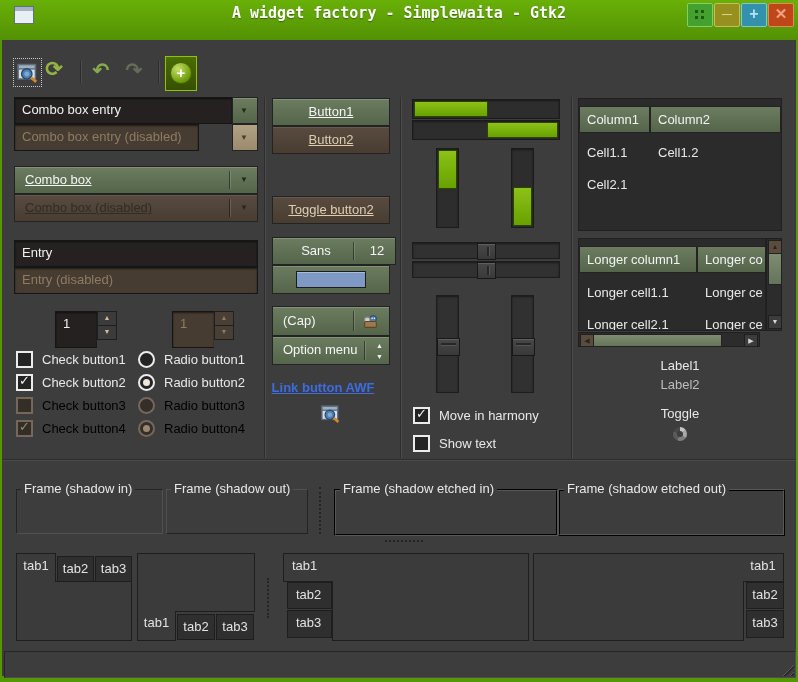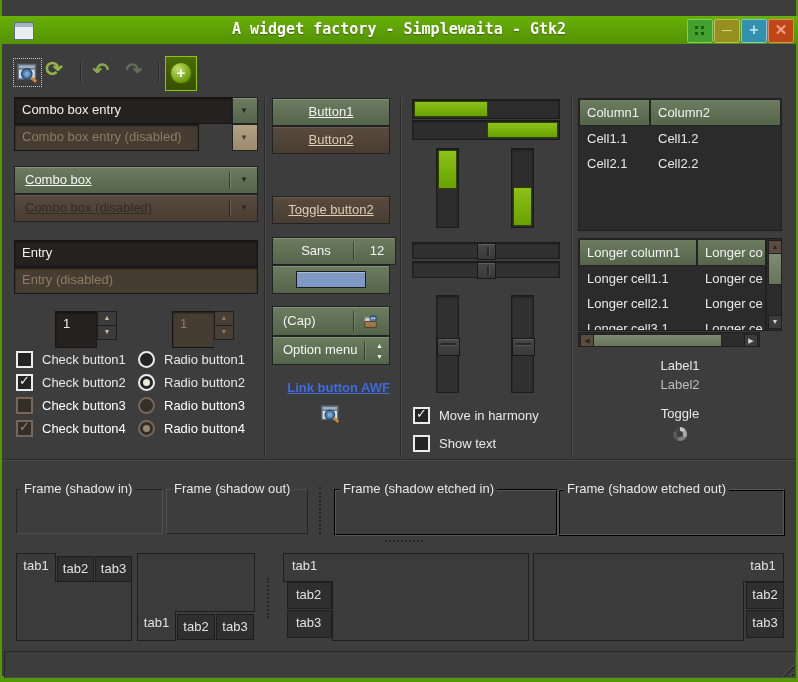--- a/index.html
+++ b/index.html
@@ -2,21 +2,21 @@
 <html><head>
 <meta charset="utf-8">
 <style>
   html,body{margin:0;padding:0;background:#222;}
   .win{position:relative;width:798px;height:682px;background:#569704;
        font-family:"Liberation Sans",sans-serif;font-size:13px;color:#e8e8e8;overflow:hidden;}
   .client{position:absolute;left:2px;right:2px;top:0;bottom:6px;background:#3d3d3d;}
   .abs{position:absolute;box-sizing:border-box;}
 
   
-  .titlebar{position:absolute;left:0;right:0;top:16px;height:28px;
+  .titlebar{position:absolute;left:0;right:0;top:0;height:40px;
             background:linear-gradient(#69b007,#539104);}
   .title{position:absolute;left:0;right:0;top:4px;text-align:center;
          font-family:"DejaVu Sans Mono",monospace;font-weight:bold;font-size:15px;color:#fff;
          text-shadow:0 1px 1px rgba(0,0,0,.35);}
   .appicon{position:absolute;left:14px;top:6px;width:18px;height:16px;background:#e9eef3;
            border:1px solid #61707e;}
   .appicon::before{content:"";position:absolute;left:0;right:0;top:0;height:4px;background:#a3b3c1;}
   .wbtn{position:absolute;top:3px;width:24px;height:22px;border-radius:2px;text-align:center;
         line-height:20px;font-weight:bold;font-size:14px;border:1px solid;}
   .wbtn.pin{background:#44a12f;border-color:#7ed06a;}
@@ -64,36 +64,36 @@
   .cb.on::after{content:"✓";position:absolute;left:1px;top:-3px;color:#f2f2f2;font-size:13px;}
   .cb.dis{border-color:#77675a;background:#332e28;}
   .cb.dis.on::after{color:#9b8871;}
   .rb{width:13px;height:13px;border:2px solid #ececec;background:#242424;border-radius:50%;
       position:relative;flex:none;}
   .rb.on::after{content:"";position:absolute;left:3px;top:3px;width:7px;height:7px;border-radius:50%;
       background:#ece8da;}
   .rb.dis{border-color:#77675a;background:#332e28;}
   .rb.dis.on::after{background:#9b8871;}
   .row{position:absolute;display:flex;align-items:center;gap:9px;height:17px;white-space:nowrap;}
-  .row .dimtx{color:#ffffff;}
+  .row .dimtx{color:#000000;}
 
   
   .track{background:#2d2d2d;border:1px solid #1b1b1b;box-shadow:inset 0 1px 2px rgba(0,0,0,.45);}
   .pfill{position:absolute;background:linear-gradient(#8cc117,#68a200);border:1px solid #2c4400;}
   .strack{background:#313131;border:1px solid #1d1d1d;box-shadow:inset 0 1px 2px rgba(0,0,0,.5);}
   .shandle{position:absolute;background:linear-gradient(#484848,#393939);border:1px solid #181818;
            box-shadow:inset 0 1px 0 rgba(255,255,255,.13);}
   .shandle.h::after{content:"";position:absolute;left:50%;top:3px;bottom:3px;width:2px;
            background:#272727;box-shadow:1px 0 0 #565656;}
   .shandle.v::after{content:"";position:absolute;top:4px;left:3px;right:3px;height:2px;
            background:#272727;box-shadow:0 1px 0 #565656;}
 
   
   .view{background:#2b2b2b;border:1px solid #212121;overflow:hidden;}
-  .trow{display:flex;}
+  .trow{display:flex;margin-top:7px;}
   .th{background:linear-gradient(#6b7c5f,#55654b);border:1px solid #232323;color:#f2f2f2;
       padding:5px 7px;box-sizing:border-box;white-space:nowrap;overflow:hidden;flex:none;}
   .td{padding:5px 8px;color:#e8e8e8;box-sizing:border-box;white-space:nowrap;overflow:hidden;flex:none;}
   .sbtrack{background:#2c2c2c;border:1px solid #1f1f1f;}
   .sbthumb{position:absolute;background:linear-gradient(#7e8d71,#65745a);border:1px solid #222;}
   .stepbtn{position:absolute;background:#3c3c3c;border:1px solid #1f1f1f;color:#d6d6d6;
            font-size:7px;text-align:center;line-height:11px;}
   .stepbtn.dis{background:#5a4c3e;color:#2c241c;}
 
   .spinner{position:absolute;width:14px;height:14px;border-radius:50%;
@@ -270,21 +270,21 @@
       <circle cx="5" cy="6.5" r="2.6" fill="#cfcfcf" stroke="#8a8a8a"></circle>
       <rect x="2.5" y="8" width="11" height="5.5" rx="1" fill="#9c7a4e" stroke="#5f4526"></rect>
     </svg>
   </div>
   <div class="abs gbtn" style="left:272px;top:336px;width:118px;height:29px;text-align:left">
     <span class="abs" style="left:10px;top:5px">Option menu</span>
     <span class="cdiv" style="right:24px"></span>
     <span class="abs" style="right:6px;top:3px;font-size:7px;line-height:11px;color:#f0f0f0">▲<br>▼</span>
   </div>
 
-  <div class="abs" style="left:272px;top:380px;width:118px;text-align:right">
+  <div class="abs" style="left:264px;top:380px;width:118px;text-align:center">
     <span class="link">Link button AWF</span>
   </div>
   <svg class="abs" style="left:320px;top:403px" width="21" height="21" viewBox="0 0 16 16">
     <rect x="1.5" y="2.5" width="12" height="10" fill="#d7dee6" stroke="#5f6d7d"></rect>
     <rect x="1.5" y="2.5" width="12" height="3" fill="#9fb0bf" stroke="#5f6d7d"></rect>
     <circle cx="7.5" cy="9" r="3.6" fill="#4d7fb5" stroke="#274a6d"></circle>
     <circle cx="7.5" cy="9" r="1.7" fill="#7fa8cf"></circle>
     <path d="M10.5 11.5 L14 14.5" stroke="#d8862b" stroke-width="2"></path>
   </svg>
 
@@ -327,21 +327,20 @@
     <div class="trow">
       <div class="th" style="width:71px">Column1</div>
       <div class="th" style="width:131px">Column2</div>
     </div>
     <div class="trow">
       <div class="td" style="width:71px">Cell1.1</div>
       <div class="td" style="width:131px">Cell1.2</div>
     </div>
     <div class="trow">
       <div class="td" style="width:71px">Cell2.1</div>
-      <div class="td" style="width:131px">Cell2.2</div>
     </div>
   </div>
 
   <div class="abs view" style="left:578px;top:238px;width:188px;height:93px">
     <div class="trow">
       <div class="th" style="width:118px">Longer column1</div>
       <div class="th" style="width:70px">Longer co</div>
     </div>
     <div class="trow">
       <div class="td" style="width:118px">Longer cell1.1</div>

